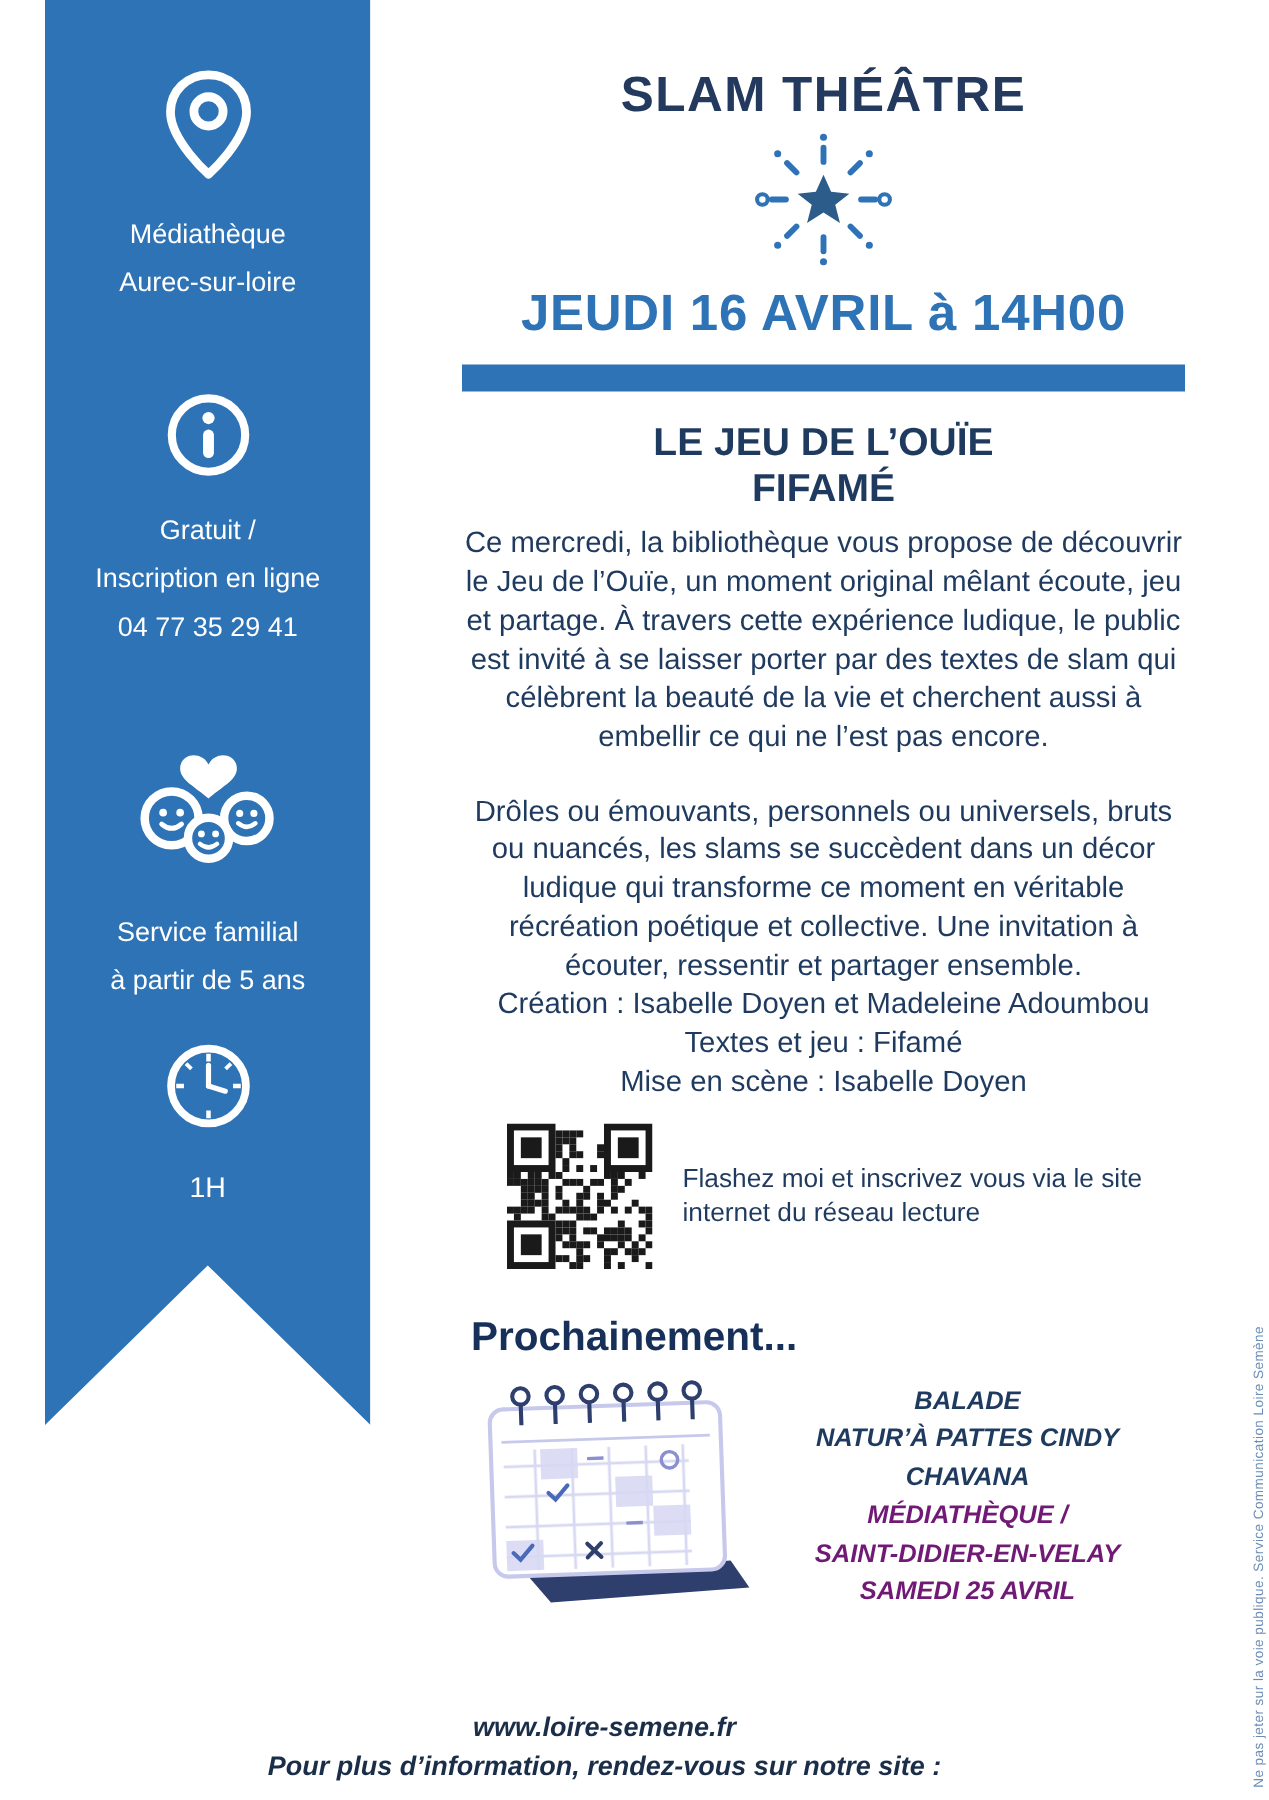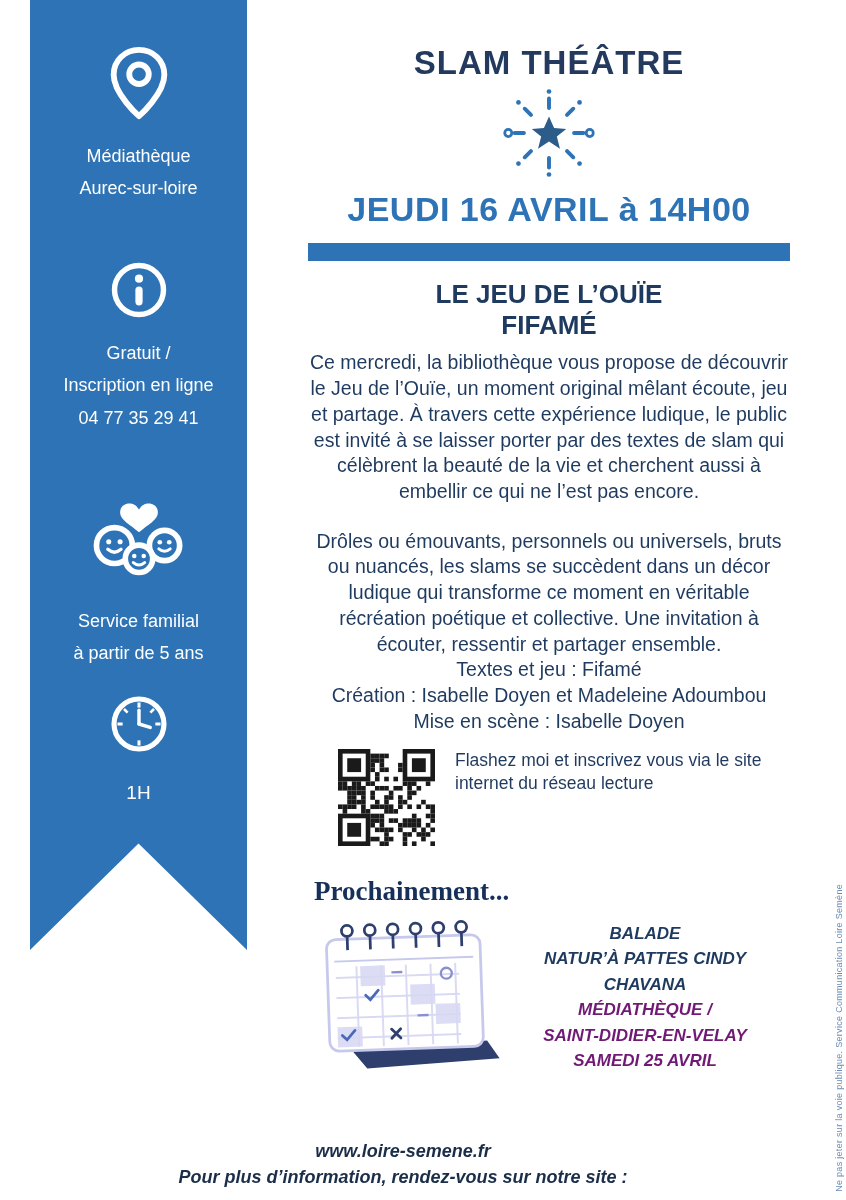--- a/index.html
+++ b/index.html
@@ -51,31 +51,31 @@
   .bar { margin-top: 14px; height: 18px; width: 100%; background: #2d73b5; }
   .event-title {
     margin-top: 18px;
     font-size: 26px; font-weight: 700; line-height: 1.18; color: #1f3a5f;
   }
   .event-title span { display: block; }
   .para { margin-top: 10px; font-size: 19.5px; line-height: 1.32; }
   .para2 { margin-top: 24px; }
   .credits { font-size: 19.5px; line-height: 1.32; }
 
-  .qr-row { margin-top: 14px; display: flex; padding-left: 30px; }
+  .qr-row { margin-top: 14px; display: flex; align-items: center; padding-left: 30px; }
   .qr-box { width: 97px; height: 97px; flex: 0 0 auto; }
   .qr-box svg { width: 100%; height: 100%; display: block; }
   .qr-caption {
     margin-left: 20px; text-align: left;
     font-size: 17.5px; line-height: 1.35; color: #1f3a5f;
   }
 
   .upcoming-heading {
     margin-top: 30px; text-align: left; padding-left: 6px;
-    font-family: Liberation Serif, serif;
+    font-family: Liberation Sans, sans-serif;
     font-size: 27px; font-weight: 700; color: #16305a;
   }
   .bottom-row { margin-top: 8px; display: flex; align-items: flex-start; }
   .calendar { width: 192px; flex: 0 0 auto; }
   .calendar svg { display: block; }
   .upcoming-text {
     flex: 1; margin-top: 6px;
     font-size: 17px; font-weight: 700; font-style: italic; line-height: 1.5;
     text-align: center;
   }
@@ -205,22 +205,22 @@
 
     <h2 class="event-title">
       <span>LE JEU DE L’OUÏE</span>
       <span>FIFAMÉ</span>
     </h2>
 
     <p class="para">Ce mercredi, la bibliothèque vous propose de découvrir le Jeu de l’Ouïe, un moment original mêlant écoute, jeu et partage. À travers cette expérience ludique, le public est invité à se laisser porter par des textes de slam qui célèbrent la beauté de la vie et cherchent aussi à embellir ce qui ne l’est pas encore.</p>
     <p class="para para2">Drôles ou émouvants, personnels ou universels, bruts ou nuancés, les slams se succèdent dans un décor ludique qui transforme ce moment en véritable récréation poétique et collective. Une invitation à écouter, ressentir et partager ensemble.</p>
 
     <div class="credits">
+      <div>Création : Isabelle Doyen et Madeleine Adoumbou</div>
       <div>Textes et jeu : Fifamé</div>
-      <div>Création : Isabelle Doyen et Madeleine Adoumbou</div>
       <div>Mise en scène : Isabelle Doyen</div>
     </div>
 
     <div class="qr-row">
       <div class="qr-box">
         <svg viewBox="0 0 105 105">
             <rect x="0" y="0" width="105" height="105" fill="#fff"></rect>
             <g fill="#1a1a1a">
               <rect x="35" y="5" width="5" height="5"></rect>
               <rect x="40" y="5" width="5" height="5"></rect>

